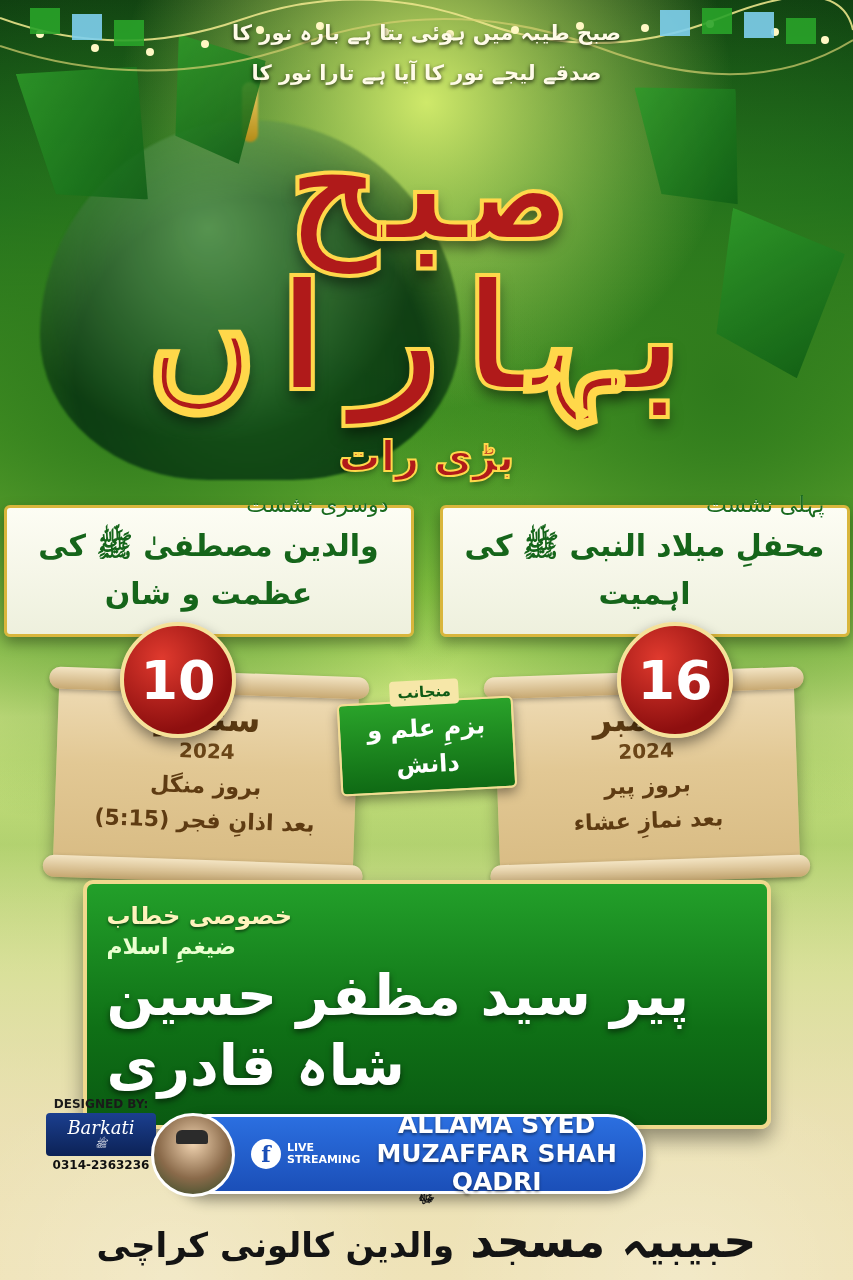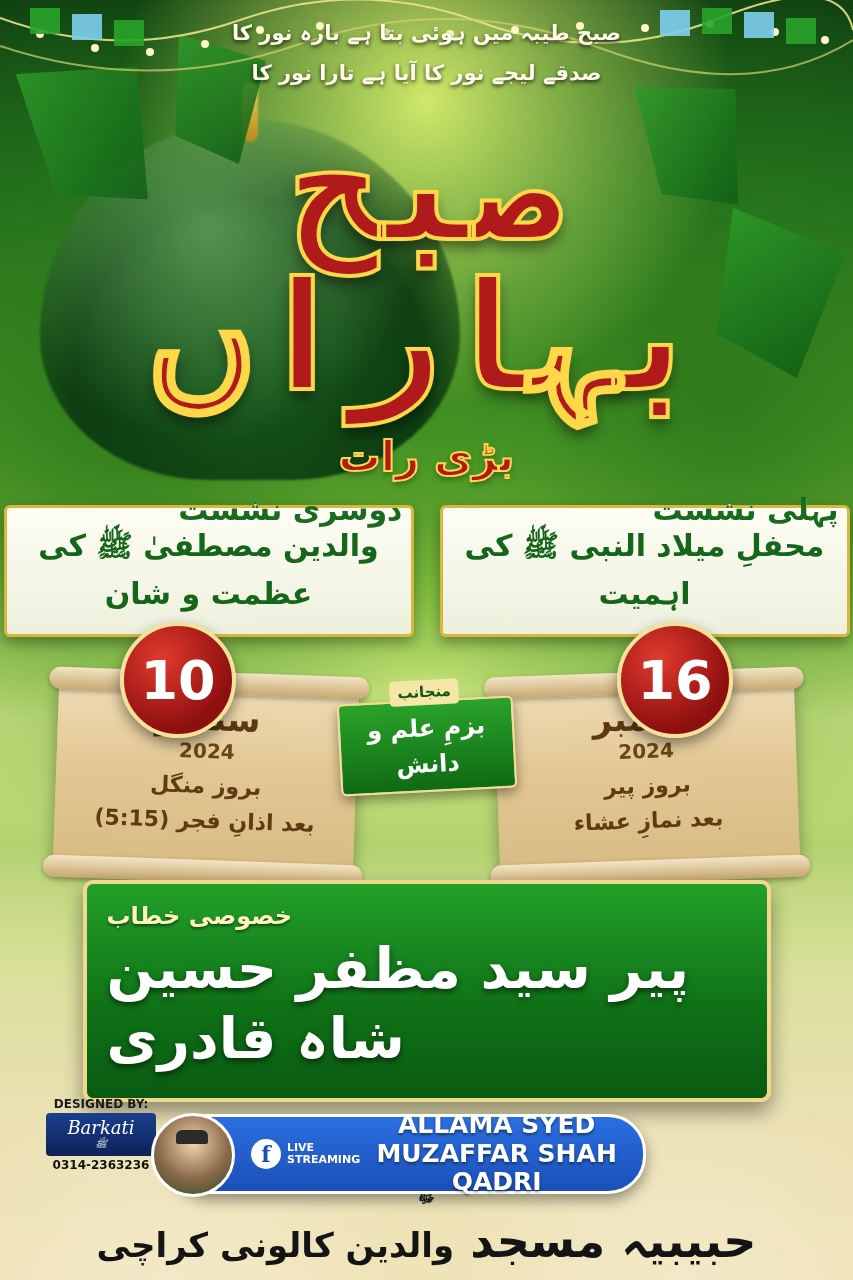--- a/index.html
+++ b/index.html
@@ -146,25 +146,25 @@
     width: 368px;
     padding: 14px 18px 16px;
     border-radius: 6px;
     background: linear-gradient(180deg, #fdfdf4 0%, #eef0dd 100%);
     border: 3px solid #d9b63c;
     box-shadow: 0 6px 14px rgba(0,0,0,.35);
     text-align: center;
   }
   .session-label {
     position: absolute;
-    top: -16px; right: 8px;
-    font-size: 30px;
+    top: -16px; right: 22px;
+    font-size: 22px;
     color: #1b6b1f;
     text-shadow: 0 1px 0 #fff;
-    font-weight: bold;
+    font-weight: normal;
   }
   .session-text {
     font-size: 30px;
     color: #15651a;
     line-height: 1.6;
   }
 
   
   .dates {
     position: absolute;
@@ -496,20 +496,21 @@
 
     <div class="center-ribbon urdu">
       <span class="tag">منجانب</span>
       <div>بزمِ علم و</div>
       <div>دانش</div>
     </div>
   </div>
 
   <div class="speaker-panel">
     <div class="speaker-kicker urdu">خصوصی خطاب</div>
+    <div class="speaker-sub urdu">ضیغمِ اسلام</div>
     <div class="speaker-name urdu">پیر سید مظفر حسین شاہ قادری</div>
   </div>
 
   <div class="designer">
     <div class="designer-title">DESIGNED BY:</div>
     <div class="designer-logo">
       <span>Barkati</span>
       <div style="font-size:10px">ﷺ</div>
     </div>
     <div class="designer-phone">0314-2363236</div>

